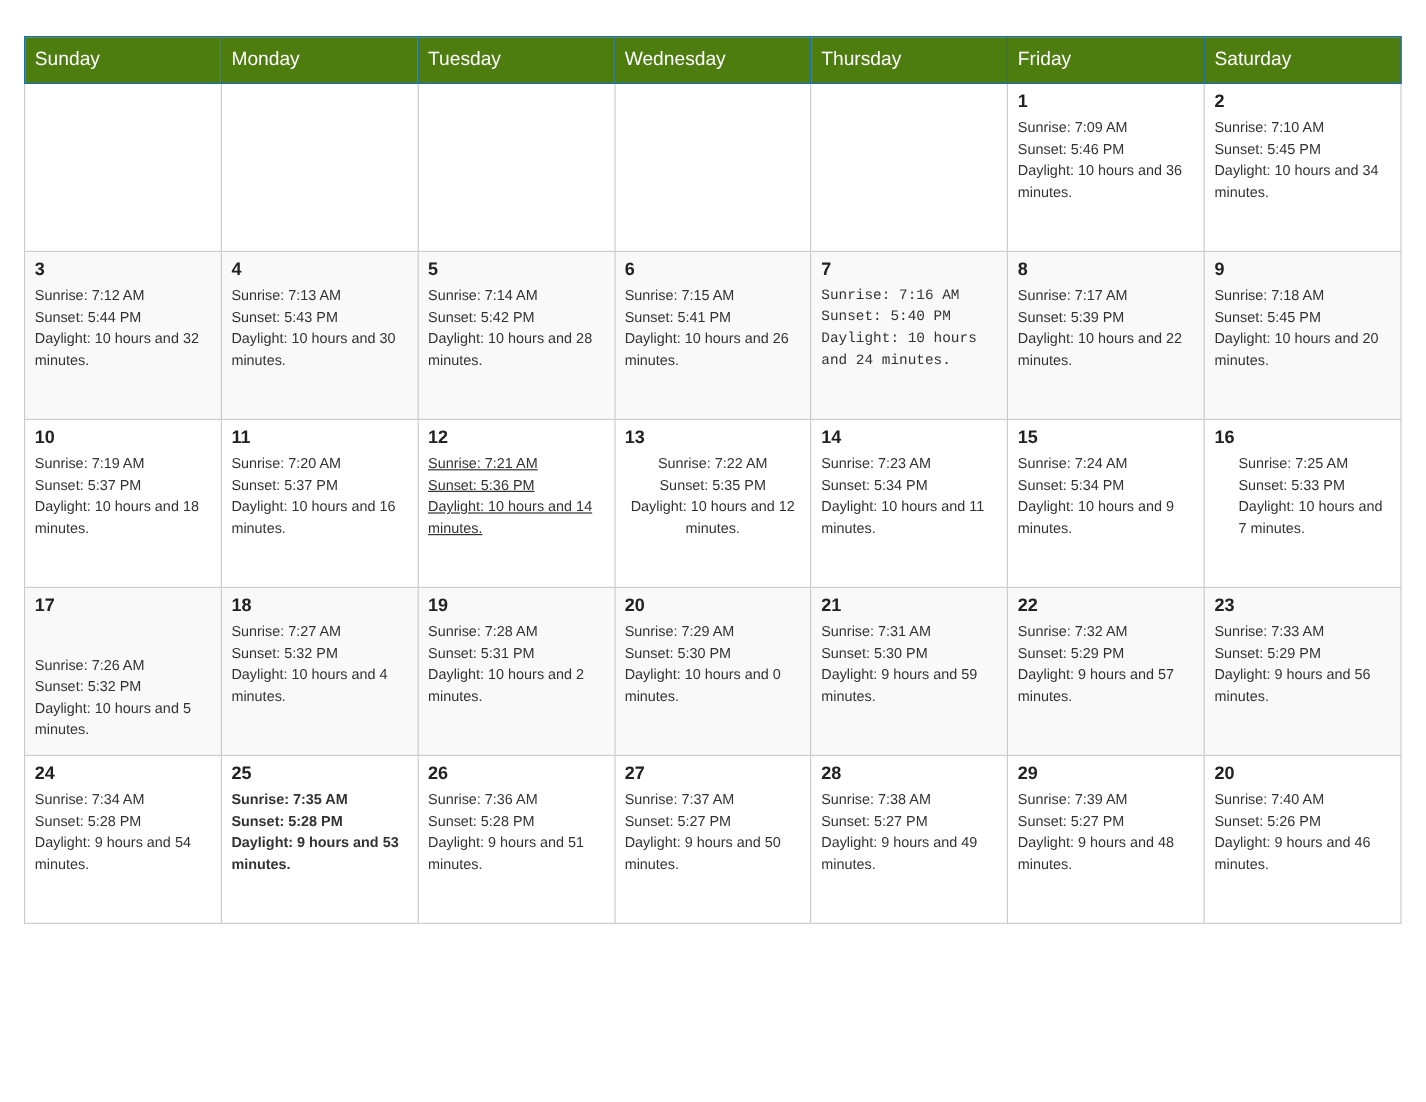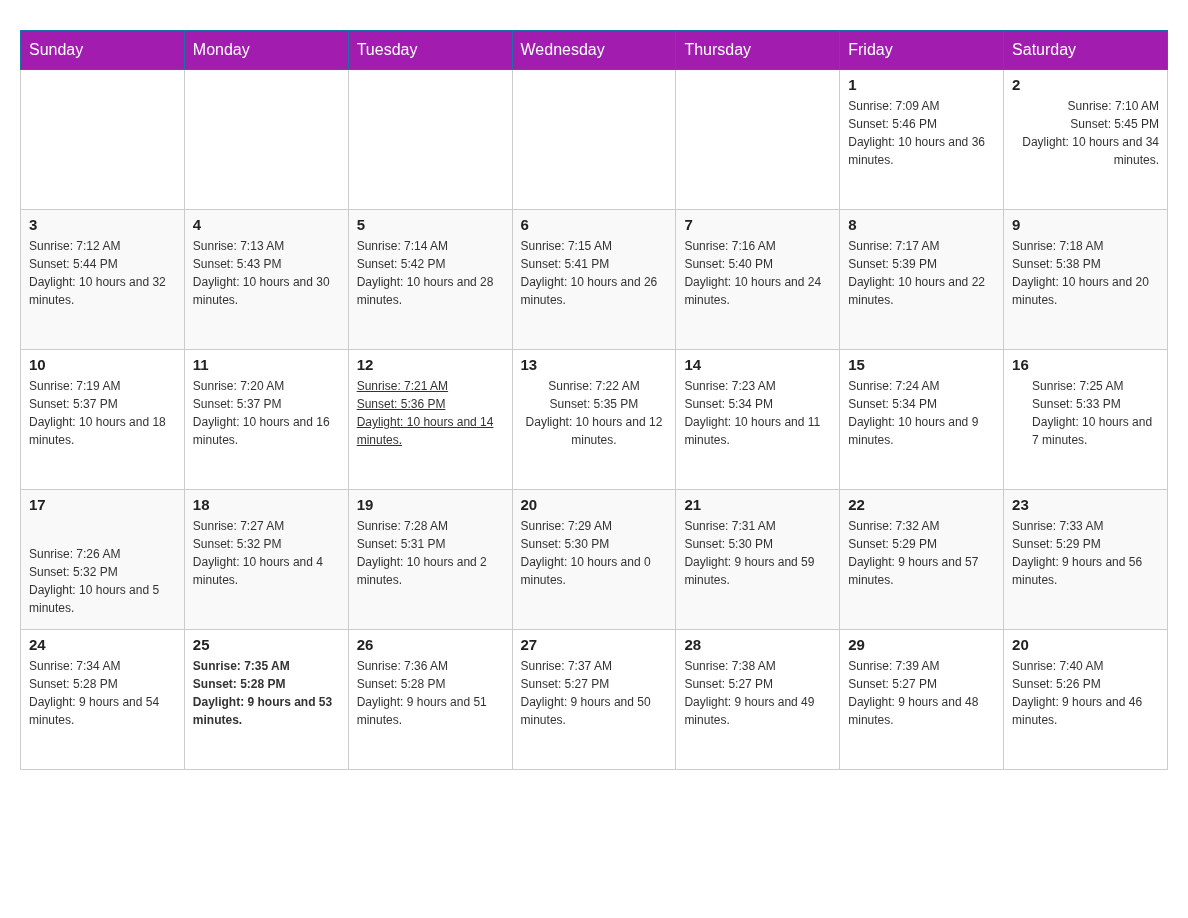--- a/index.html
+++ b/index.html
@@ -90,21 +90,21 @@
     .empty-cell {
       background: #fff;
     }
     tr:nth-child(even) td {
       background-color: #f9f9f9;
     }
     tr:nth-child(odd) td {
       background-color: #fff;
     }
     .calendar thead tr th {
-      background-color: #a21caf;
+      background-color: #4d7c0f;
     }
   </style>
 </head>
 <body>
 
 <div class="header">
 </div>
 
 <table class="calendar">
   <thead>
@@ -126,21 +126,21 @@
         <td class="empty-cell"></td>
         <td class="empty-cell"></td>
         <td>
           <span class="day-number">1</span>
           <div class="day-info" style="white-space: pre-line;">Sunrise: 7:09 AM
 Sunset: 5:46 PM
 Daylight: 10 hours and 36 minutes.</div>
         </td>
         <td>
           <span class="day-number">2</span>
-          <div class="day-info" style="white-space: pre-line; text-align: right;">Sunrise: 7:10 AM
+          <div class="day-info" style="white-space: pre-line;">Sunrise: 7:10 AM
 Sunset: 5:45 PM
 Daylight: 10 hours and 34 minutes.</div>
         </td>
       </tr>
       <tr>
         <td>
           <span class="day-number">3</span>
           <div class="day-info" style="white-space: pre-line;">Sunrise: 7:12 AM
 Sunset: 5:44 PM
 Daylight: 10 hours and 32 minutes.</div>
@@ -158,34 +158,34 @@
 Daylight: 10 hours and 28 minutes.</div>
         </td>
         <td>
           <span class="day-number">6</span>
           <div class="day-info" style="white-space: pre-line;">Sunrise: 7:15 AM
 Sunset: 5:41 PM
 Daylight: 10 hours and 26 minutes.</div>
         </td>
         <td>
           <span class="day-number">7</span>
-          <div class="day-info" style="white-space: pre-line;">Sunrise: 7:16 AM
+          <div class="day-info" style="white-space: pre-line; font-family: Liberation Mono, monospace;">Sunrise: 7:16 AM
 Sunset: 5:40 PM
 Daylight: 10 hours and 24 minutes.</div>
         </td>
         <td>
           <span class="day-number">8</span>
           <div class="day-info" style="white-space: pre-line;">Sunrise: 7:17 AM
 Sunset: 5:39 PM
 Daylight: 10 hours and 22 minutes.</div>
         </td>
         <td>
           <span class="day-number">9</span>
           <div class="day-info" style="white-space: pre-line;">Sunrise: 7:18 AM
-Sunset: 5:38 PM
+Sunset: 5:45 PM
 Daylight: 10 hours and 20 minutes.</div>
         </td>
       </tr>
       <tr>
         <td>
           <span class="day-number">10</span>
           <div class="day-info" style="white-space: pre-line;">Sunrise: 7:19 AM
 Sunset: 5:37 PM
 Daylight: 10 hours and 18 minutes.</div>
         </td>

